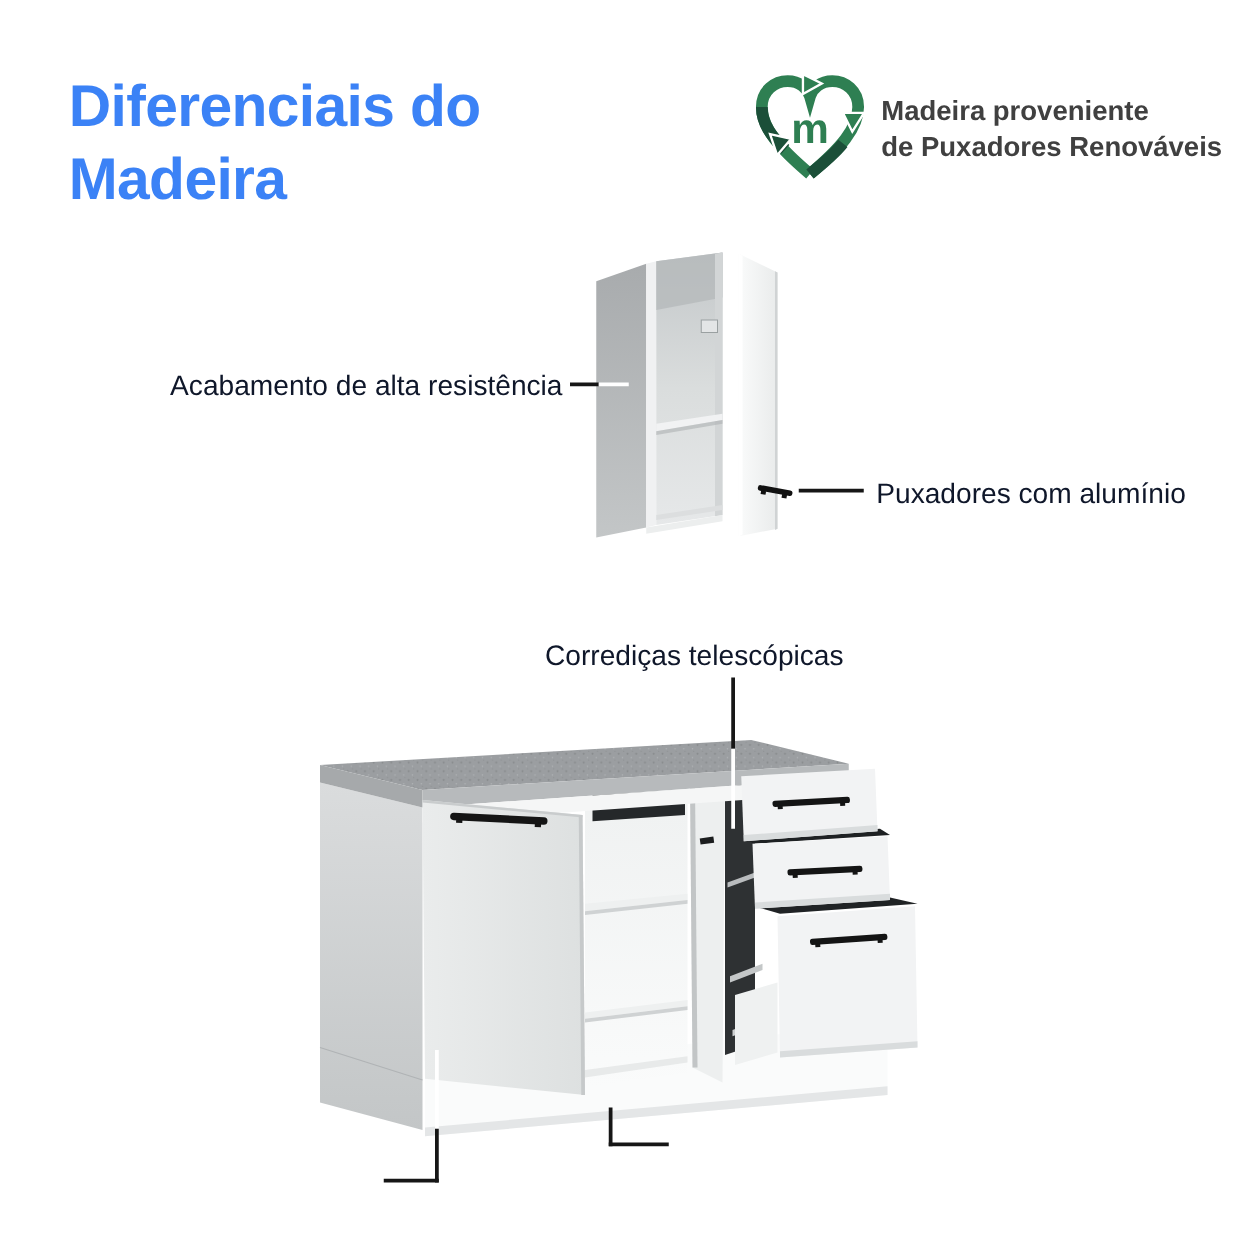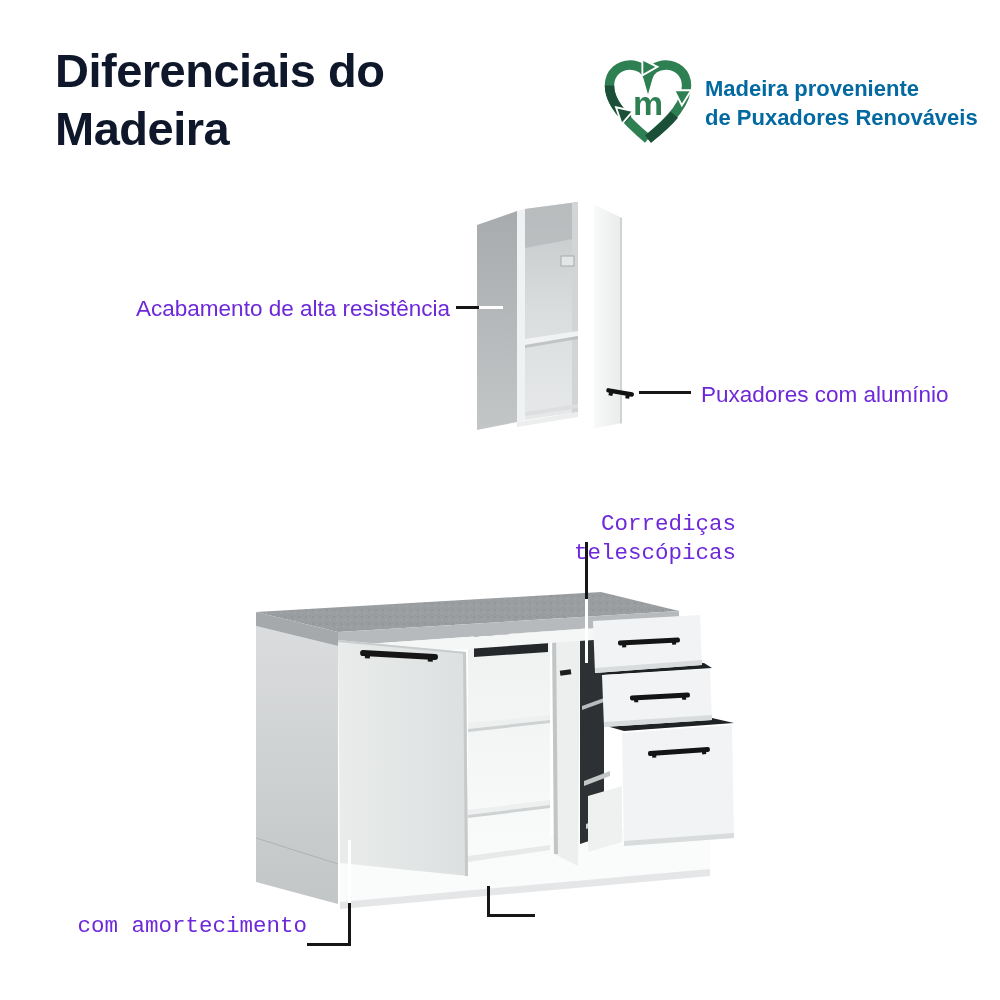--- a/index.html
+++ b/index.html
@@ -1,26 +1,26 @@
 <!DOCTYPE html>
 <html><head>
 <meta charset="utf-8">
 <style>
   * { margin:0; padding:0; box-sizing:border-box; }
   html,body { width:1000px; height:1000px; background:#ffffff; font-family:"Liberation Sans", sans-serif; }
   .stage { position:relative; width:1000px; height:1000px; background:#ffffff; overflow:hidden; }
 
-  .page-title { position:absolute; left:55px; top:42px; font-size:47px; font-weight:700;
-                color:#0f172a; line-height:58px; letter-spacing:-0.5px; }
+  .page-title { position:absolute; left:55px; top:56px; font-size:47px; font-weight:700;
+                color:#3b82f6; line-height:58px; letter-spacing:-0.5px; }
 
   .eco { position:absolute; left:601px; top:58px; display:flex; align-items:center; }
-  .eco-text { margin-left:10px; font-size:22px; font-weight:700; color:#0369a1; line-height:29px; }
-
-  .callout { position:absolute; font-size:22.5px; color:#6d28d9; white-space:nowrap; }
-  .callout.center { text-align:right; white-space:normal; line-height:29px;font-family:Liberation Mono, monospace; }
+  .eco-text { margin-left:10px; font-size:22px; font-weight:700; color:#404040; line-height:29px; }
+
+  .callout { position:absolute; font-size:22.5px; color:#0f172a; white-space:nowrap; }
+  .callout.center { text-align:left; white-space:normal; line-height:29px; }
 
   .cline { position:absolute; background:#161616; z-index:6; }
   .cline.white { background:#ffffff; }
 
   svg { position:absolute; }
   .z1 { z-index:1; }
 </style>
 </head>
 <body>
 
@@ -188,19 +188,18 @@
   <div class="callout" style="left:701px; top:382px;text-align:center;">Puxadores com alumínio</div>
 
   <div class="callout center" style="left:436px; top:510px; width:300px;">Corrediças telescópicas</div>
   <div class="cline" style="left:585px; top:542px; width:3px; height:57px;"></div>
   <div class="cline white" style="left:585px; top:599px; width:3px; height:64px;"></div>
 
   <div class="cline white" style="left:348px; top:840px; width:3px; height:63px;"></div>
   <div class="cline" style="left:348px; top:903px; width:3px; height:43px;"></div>
   <div class="cline" style="left:307px; top:943px; width:44px; height:3px;"></div>
   <div class="callout center" style="left:62px; top:912px; width:245px;">
-    <div>com amortecimento</div>
   </div>
 
   <div class="cline" style="left:487px; top:886px; width:3px; height:31px;"></div>
   <div class="cline" style="left:487px; top:914px; width:48px; height:3px;"></div>
 
 </div>
 
 </body></html>

